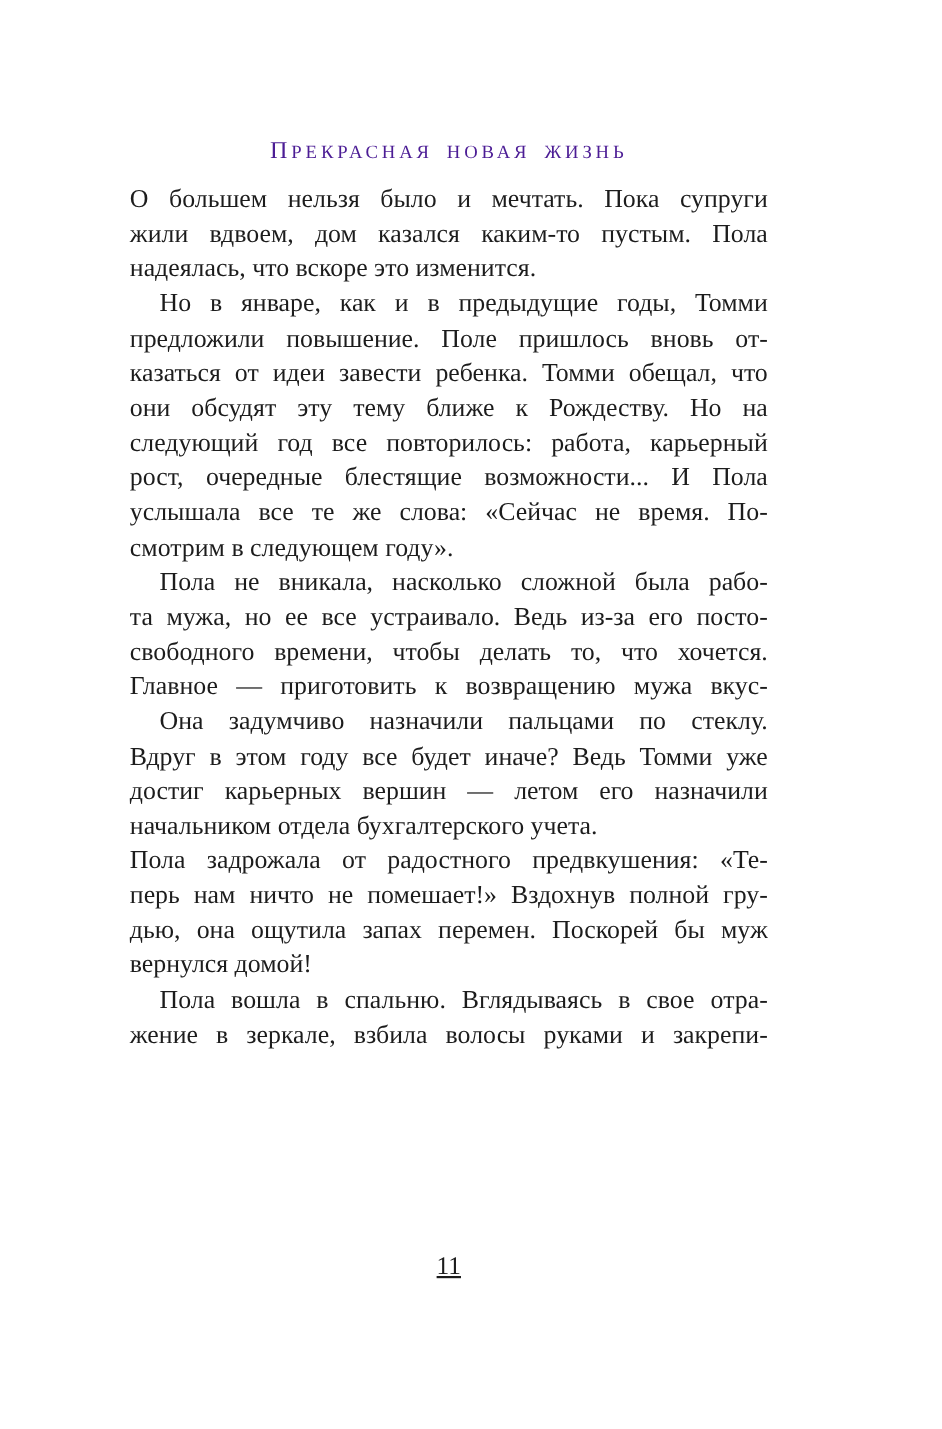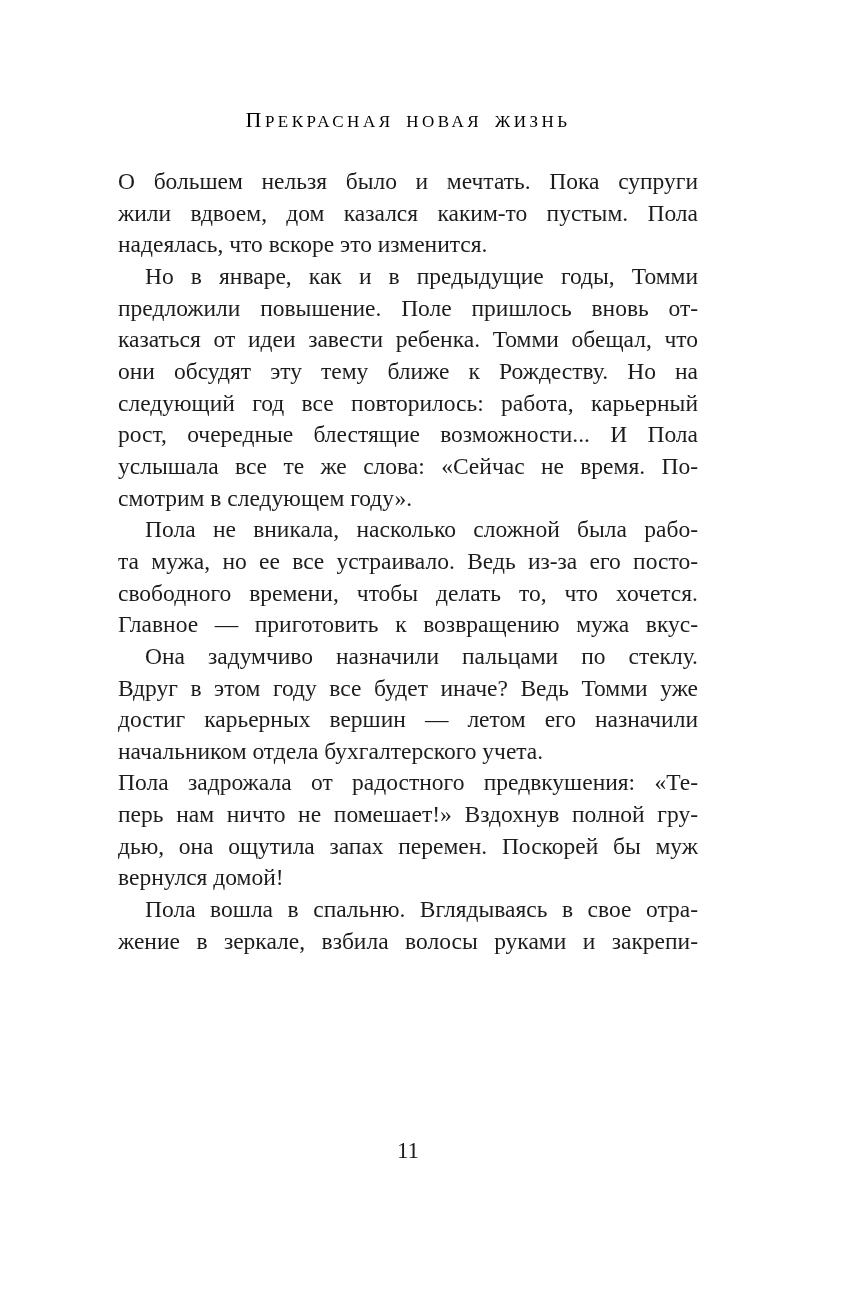--- a/index.html
+++ b/index.html
@@ -10,29 +10,29 @@
   body {
     width: 856px;
     height: 1299px;
     position: relative;
     background: #ffffff;
     font-family: "Liberation Serif", "DejaVu Serif", serif;
     color: #1c1c1c;
   }
   .running-header {
     position: absolute;
-    top: 107px;
+    top: 124px;
     left: 118px;
     width: 580px;
     text-align: center;
     font-size: 17px;
     line-height: 26px;
     letter-spacing: 3.5px;
     word-spacing: 5px;
-    color: #000000;
+    color: #4c1d95;
     white-space: nowrap;
   }
   .running-header::first-letter {
     font-size: 22px;
   }
   .text-block {
     position: absolute;
     top: 166px;
     left: 118px;
     width: 580px;
@@ -56,20 +56,21 @@
   }
   .page-number {
     position: absolute;
     top: 1136px;
     left: 118px;
     width: 580px;
     text-align: center;
     font-size: 23px;
     line-height: 30px;
     color: #1c1c1c;
+    text-decoration: underline;
   }
 </style>
 </head>
 <body>
 
 <div class="page">
   <div class="running-header">ПРЕКРАСНАЯ НОВАЯ ЖИЗНЬ</div>
 
   <div class="text-block">
       <div class="paragraph">

